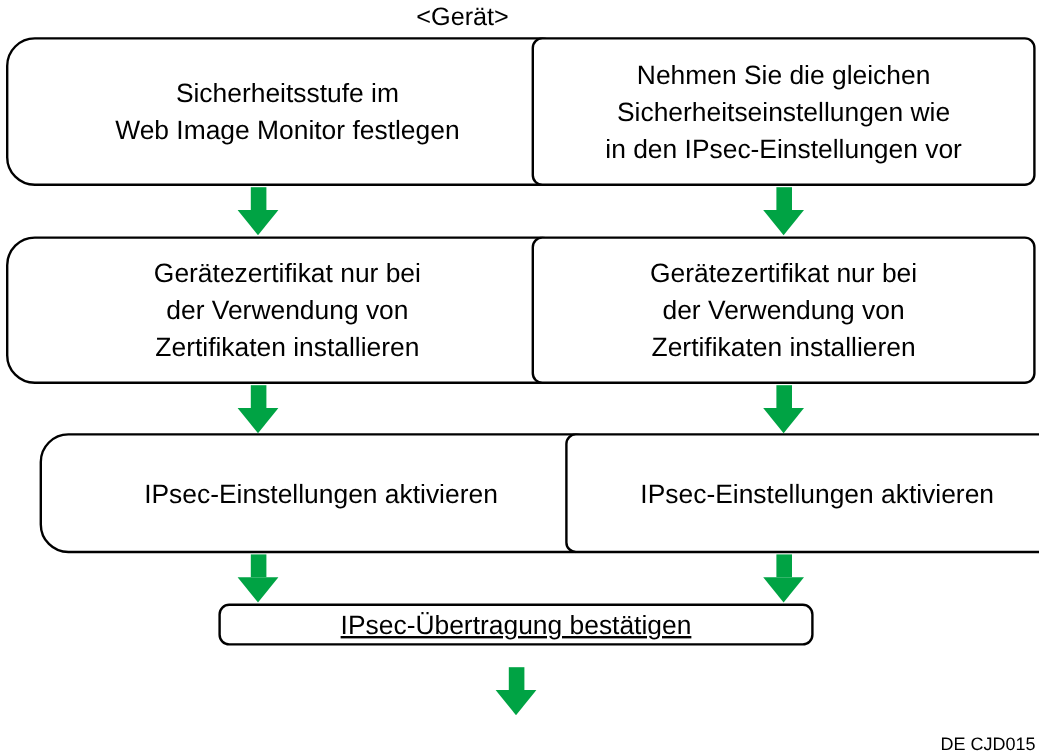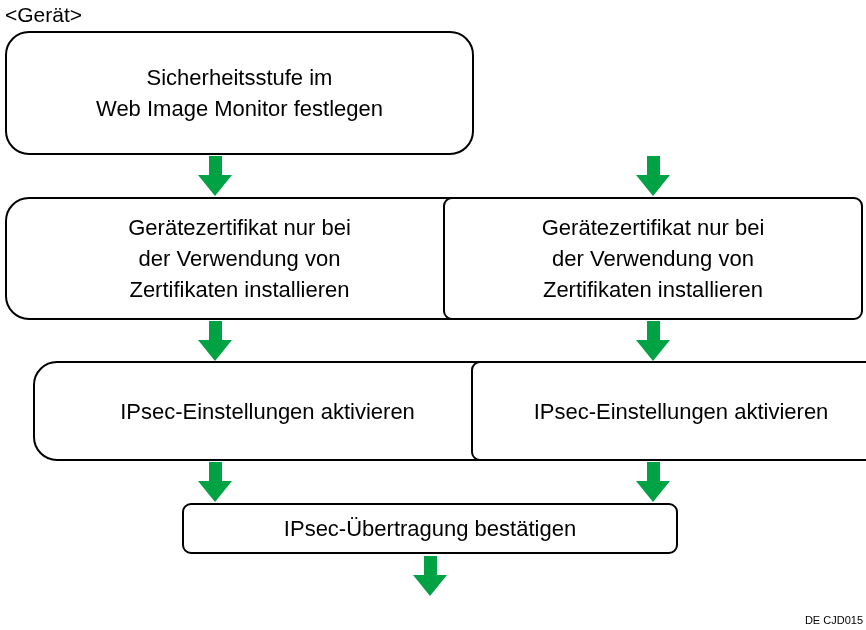--- a/index.html
+++ b/index.html
@@ -13,21 +13,21 @@
     width: 866px;
     height: 630px;
     background: #ffffff;
     overflow: hidden;
     color: var(--text, #000);
   }
   .col-header {
     position: absolute;
     top: 2px;
     height: 26px;
-    text-align: left;
+    text-align: right;
     font-size: 21px;
     line-height: 26px;
     color: var(--text, #000);
   }
   .col-header.left  { left: 5px;   width: 419px; }
   .col-header.right { left: 443px; width: 420px; }
   .flow-box {
     position: absolute;
     box-sizing: border-box;
     border: 2px solid var(--box-border, #000);
@@ -45,21 +45,22 @@
   }
   .col-left  { left: 5px;   width: 469px; border-radius: 24px; }
   .col-right { left: 443px; width: 420px; }
   .row1 { top: 31px;  height: 124px; }
   .row2 { top: 197px; height: 123px; }
   .row3 { top: 361px; height: 100px; margin-left: 28px; }
   .merge-box {
     left: 182px;
     top: 503px;
     width: 496px;
-    height: 51px;
+    height: 35px;
+    text-decoration: underline;
   }
   .arrow {
     position: absolute;
     width: 34px;
     display: flex;
     flex-direction: column;
     align-items: center;
   }
   .arrow .stem {
     width: 13px;
@@ -76,39 +77,42 @@
   .ar-lcol { left: 198px; }
   .ar-rcol { left: 636px; }
   .ar-r1 { top: 156px; }
   .ar-r2 { top: 321px; }
   .ar-r3 { top: 462px; }
   .ar-final { left: 413px; top: 556px; }
   .figure-code {
     position: absolute;
     right: 3px;
     top: 614px;
-    font-size: 11px;
+    font-size: 15px;
     line-height: 13px;
     color: var(--text, #000);
   }
 </style>
 </head>
 <body>
 
 <div class="canvas">
 
   <div class="col-header left">&lt;Gerät&gt;</div>
 
   <div class="flow-box col-left row1">Sicherheitsstufe im
 Web Image Monitor festlegen</div>
   <div class="flow-box col-left row2">Gerätezertifikat nur bei
 der Verwendung von
 Zertifikaten installieren</div>
   <div class="flow-box col-left row3">IPsec-Einstellungen aktivieren</div>
 
+  <div class="flow-box col-right row1">Nehmen Sie die gleichen
+Sicherheitseinstellungen wie
+in den IPsec-Einstellungen vor</div>
   <div class="flow-box col-right row2">Gerätezertifikat nur bei
 der Verwendung von
 Zertifikaten installieren</div>
   <div class="flow-box col-right row3">IPsec-Einstellungen aktivieren</div>
 
   <div class="flow-box merge-box">IPsec-Übertragung bestätigen</div>
 
   <div class="arrow ar-lcol ar-r1">
       <div class="stem"></div>
       <div class="head"></div>

